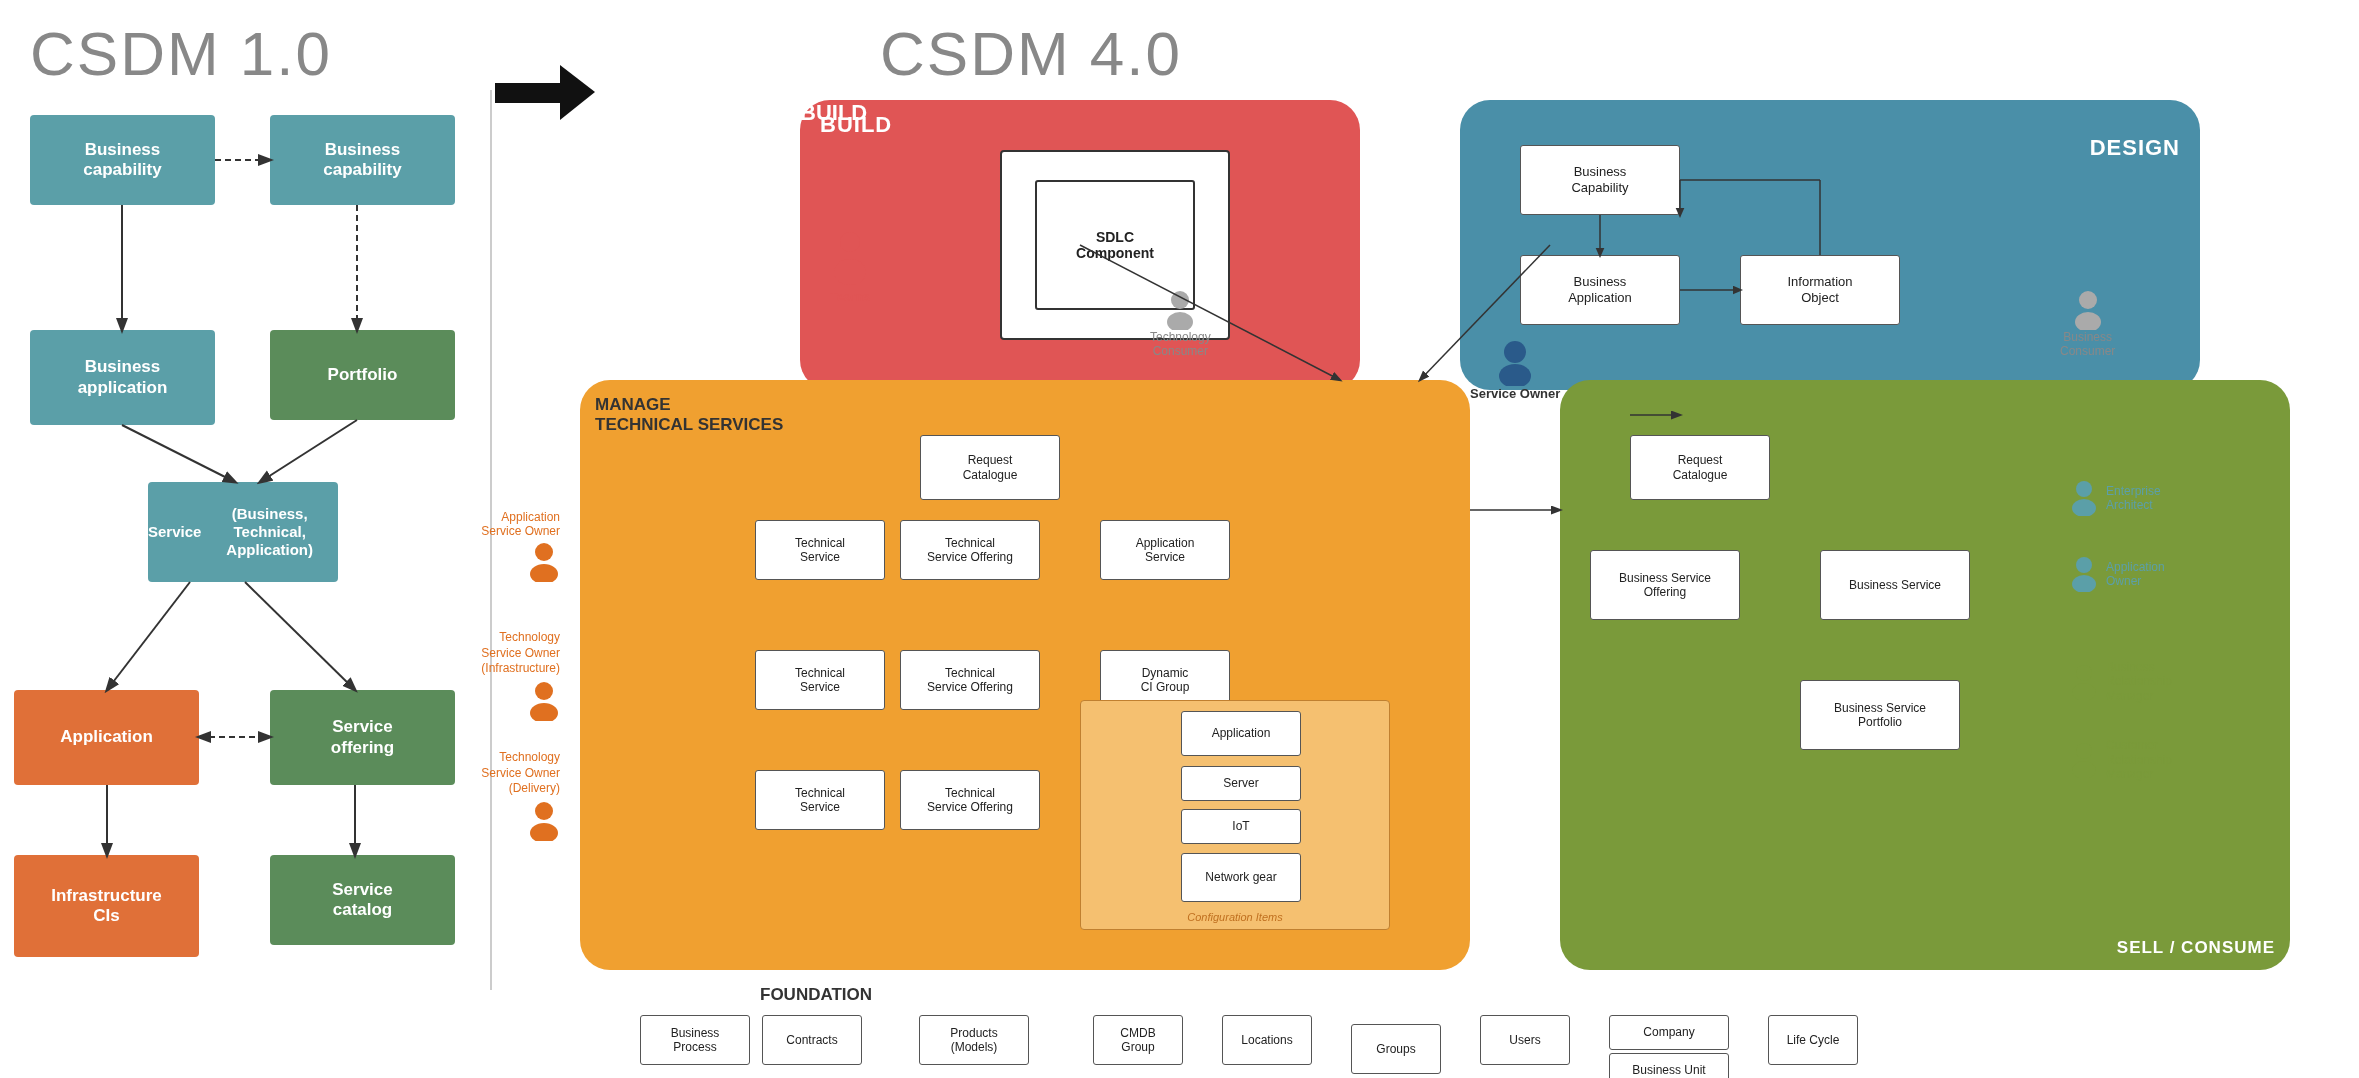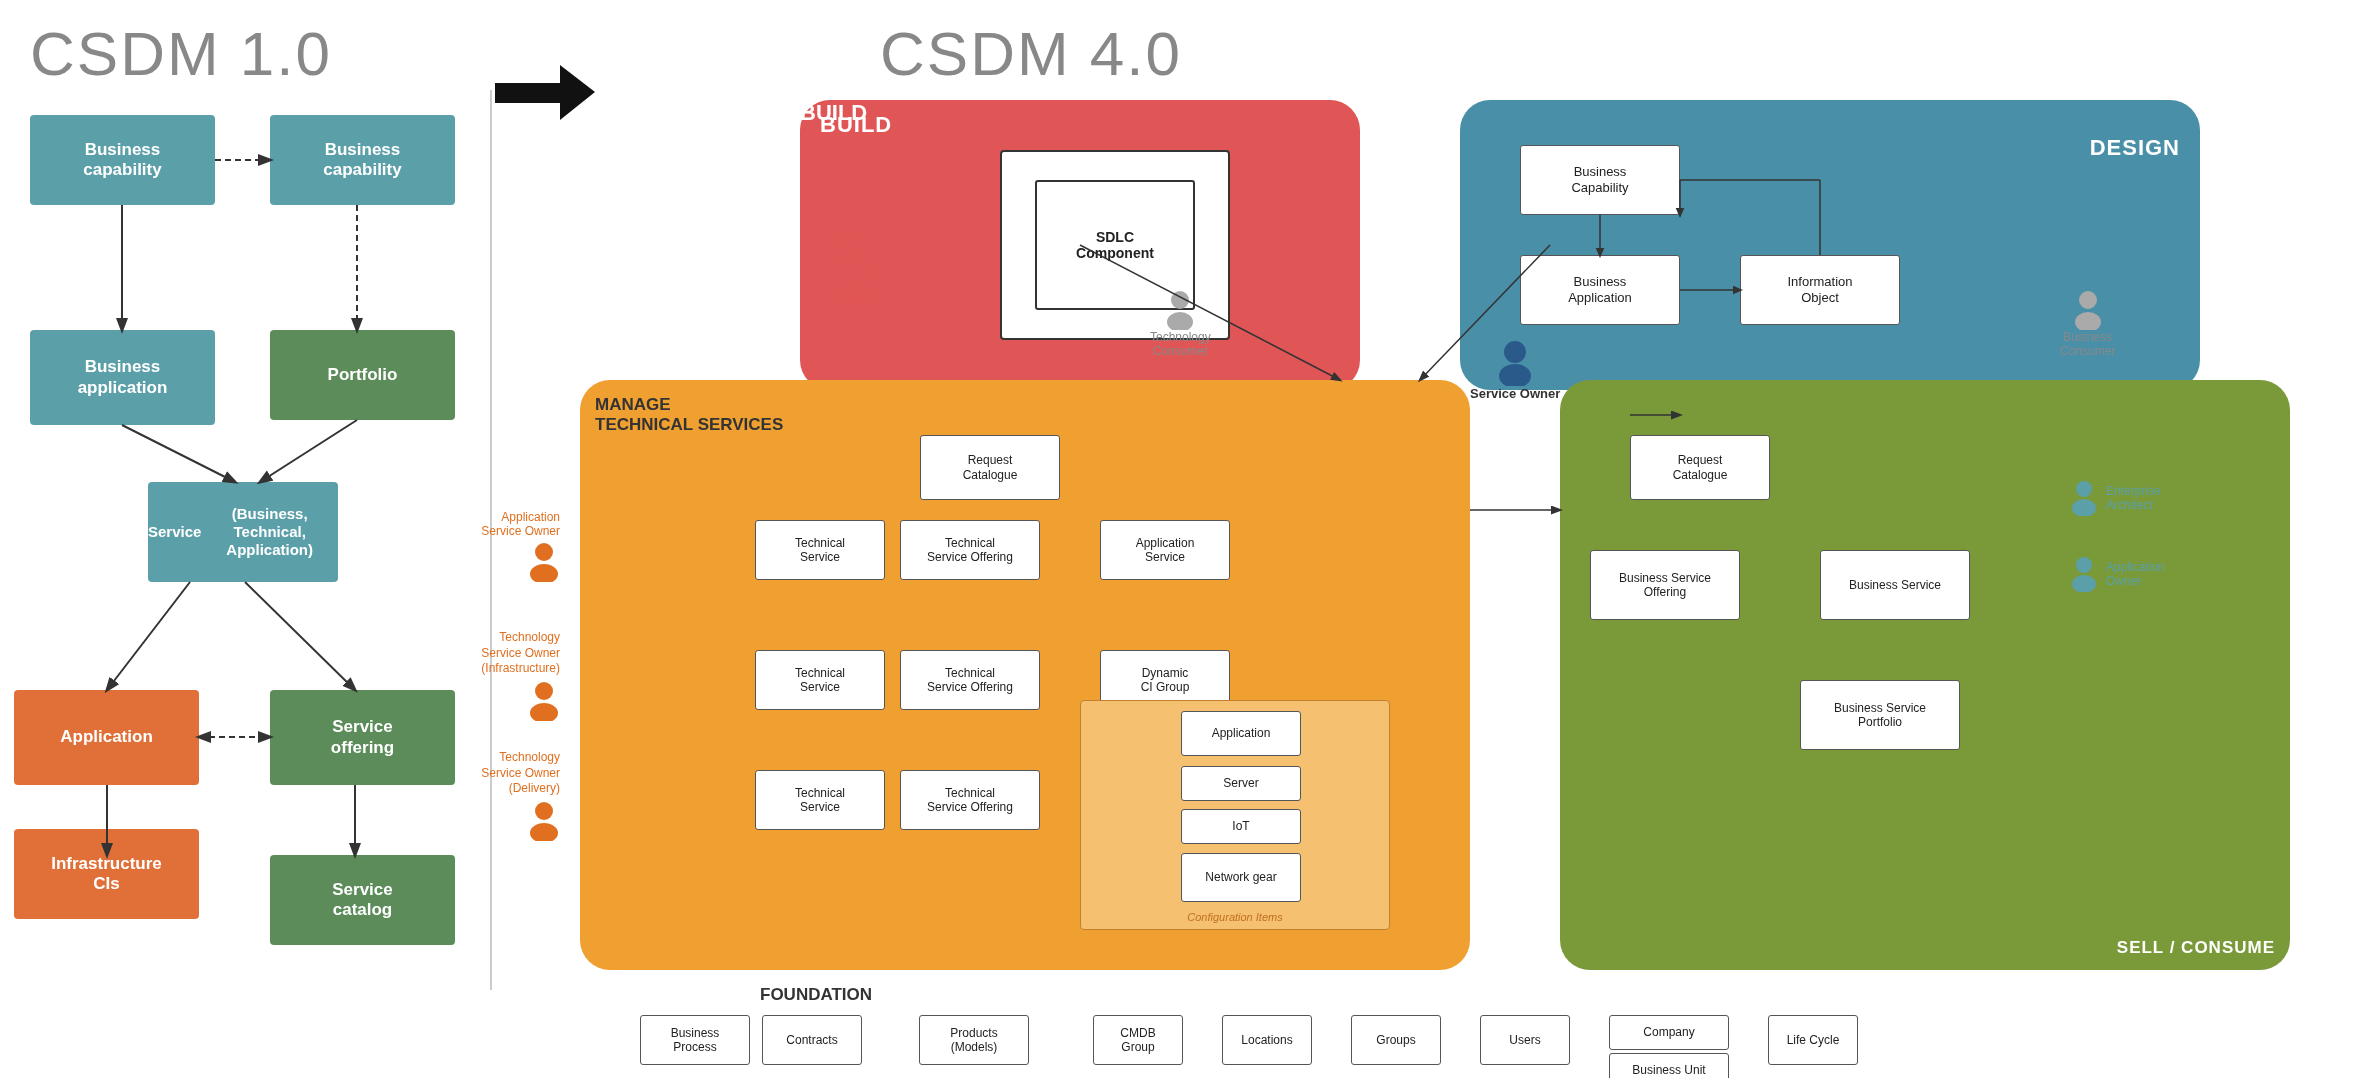--- a/index.html
+++ b/index.html
@@ -216,21 +216,21 @@
   </div>
 
   <div class="box-orange" style="position:absolute; left:14px; top:690px; width:185px; height:95px; font-size:17px;">
     Application
   </div>
 
   <div class="box-green" style="position:absolute; left:270px; top:690px; width:185px; height:95px; font-size:17px;">
     Service<br>offering
   </div>
 
-  <div class="box-orange" style="position:absolute; left:14px; top:829px; width:185px; height:90px; font-size:17px;">
+  <div class="box-orange" style="position:absolute; left:14px; top:855px; width:185px; height:102px; font-size:17px;">
     Infrastructure<br>CIs
   </div>
 
   <div class="box-green" style="position:absolute; left:270px; top:855px; width:185px; height:90px; font-size:17px;">
     Service<br>catalog
   </div>
 
   <svg class="svg-overlay" viewBox="0 0 490 1078" xmlns="http://www.w3.org/2000/svg">
 
     <line x1="215" y1="160" x2="270" y2="160" stroke="#333" stroke-width="2" stroke-dasharray="6,4" marker-end="url(#arr)"></line>
@@ -528,21 +528,21 @@
       </div>
       <div style="width:15px;"></div>
 
       <div style="display:flex; flex-direction:column; align-items:center; gap:4px;">
         <div class="w-box" style="position:static; width:90px; height:50px; font-size:12px;">
           <span>Locations</span>
         </div>
       </div>
       <div style="width:15px;"></div>
 
-      <div style="display:flex; flex-direction:column; align-items:center; gap:4px;">
+      <div style="display:flex; flex-direction:column; align-items:center; gap:4px;margin-top:9px;">
         <div class="w-box" style="position:static; width:90px; height:50px; font-size:12px;">
           <span>Groups</span>
         </div>
       </div>
       <div style="width:15px;"></div>
 
       <div style="display:flex; flex-direction:column; align-items:center; gap:4px;">
         <div class="w-box" style="position:static; width:90px; height:50px; font-size:12px;">
           <span>Users</span>
         </div>

